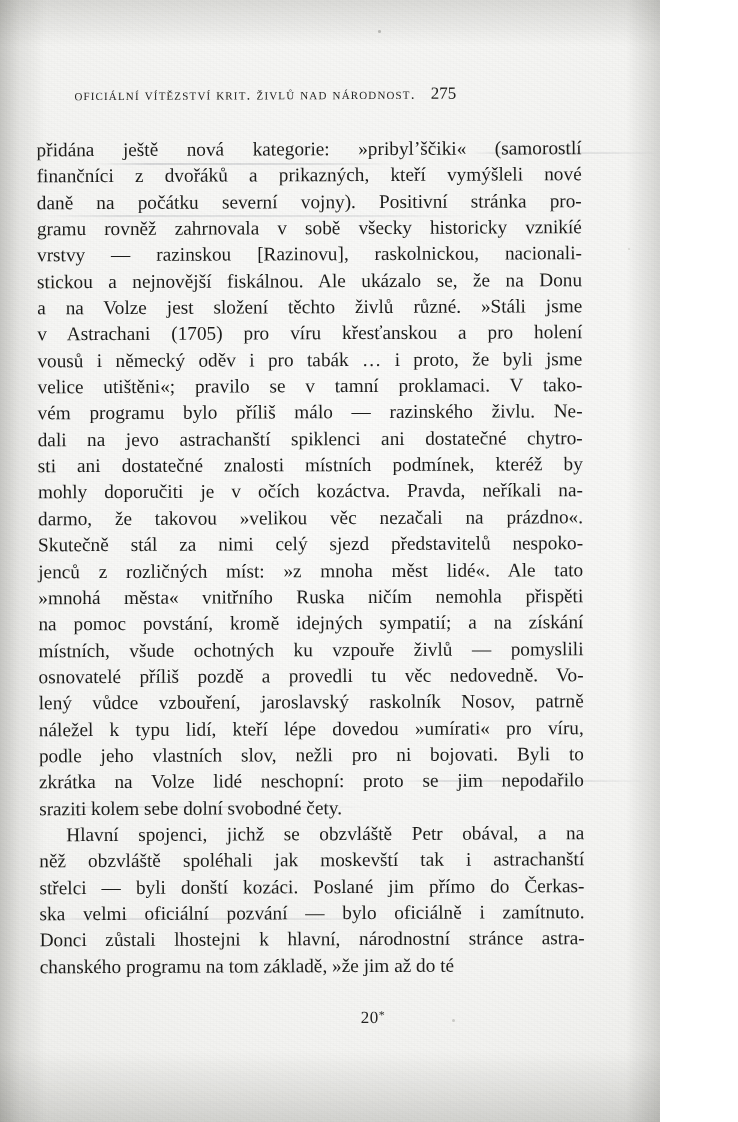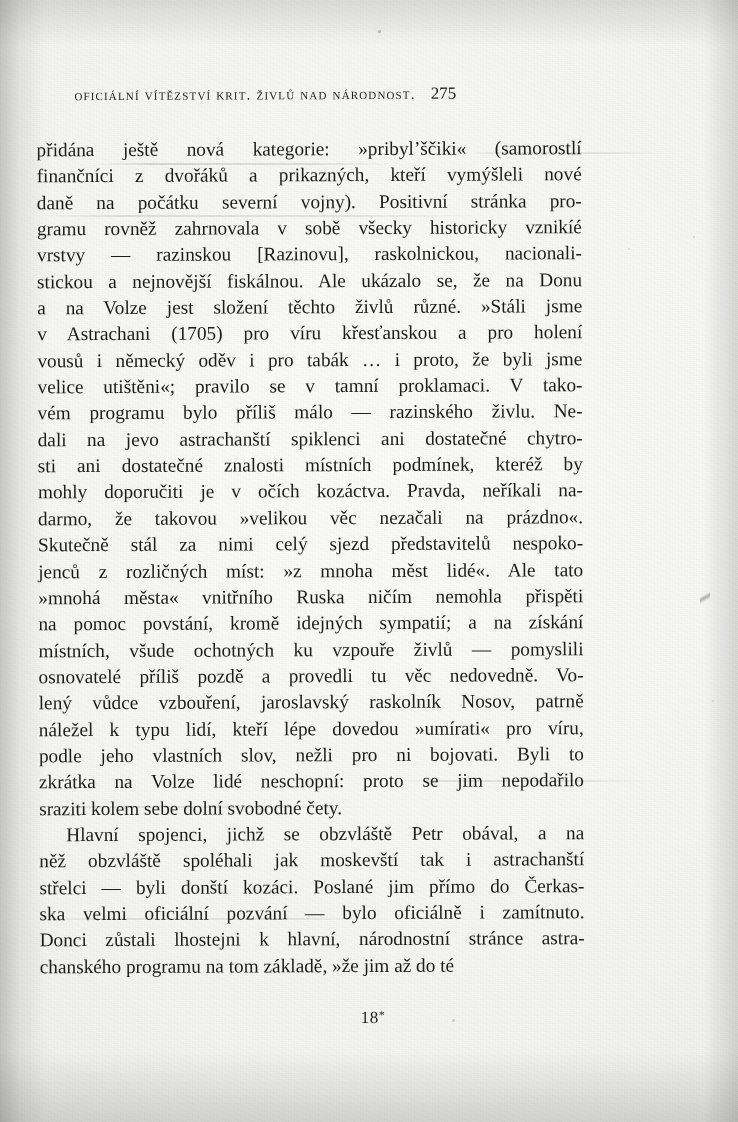--- a/index.html
+++ b/index.html
@@ -3,21 +3,21 @@
 <meta charset="utf-8">
 <style>
   html, body {
     margin: 0;
     padding: 0;
     background: #ffffff;
   }
 
   #page {
     position: relative;
-    width: 738px;
+    width: 660px;
     height: 1122px;
     overflow: hidden;
     background: #fdba74;
     font-family: "Liberation Serif", "DejaVu Serif", serif;
     color: #1d1d1d;
   }
 
   
   #paper-base {
     position: absolute;
@@ -231,21 +231,21 @@
             <div class="para-line indent"><span class="ln">Hlavní spojenci, jichž se obzvláště Petr obával, a na</span></div>
             <div class="para-line"><span class="ln">něž obzvláště spoléhali jak moskevští tak i astrachanští</span></div>
             <div class="para-line"><span class="ln">střelci — byli donští kozáci. Poslané jim přímo do Čerkas-</span></div>
             <div class="para-line"><span class="ln">ska velmi oficiální pozvání — bylo oficiálně i zamítnuto.</span></div>
             <div class="para-line"><span class="ln">Donci zůstali lhostejni k hlavní, národnostní stránce astra-</span></div>
             <div class="para-line last"><span class="ln">chanského programu na tom základě, »že jim až do té</span></div>
           </div>
         </div>
 
       <div id="folio-bottom">
-        <span>18</span><span class="star">*</span>
+        <span>20</span><span class="star">*</span>
       </div>
 
     </div>
   </div>
 
   <div id="gutter-shadow"></div>
   <div id="right-edge-shadow"></div>
   <div id="top-edge-shadow"></div>
   <div id="bottom-edge-shadow"></div>
 

